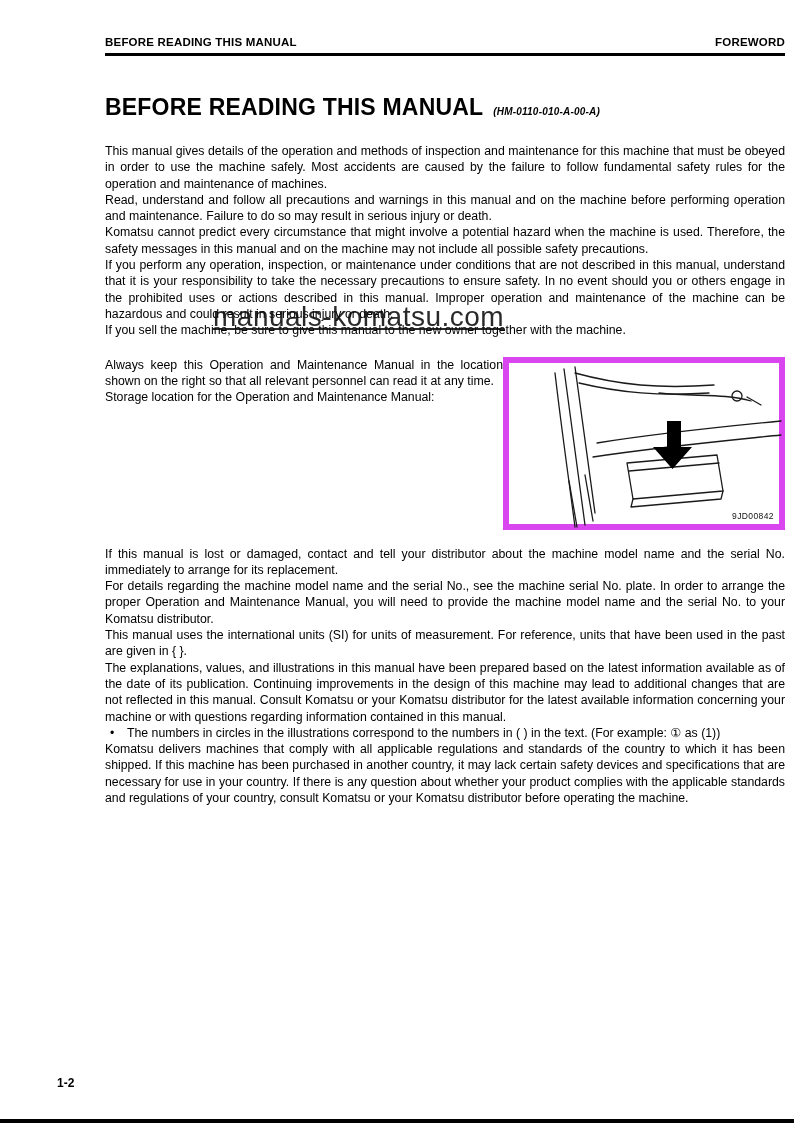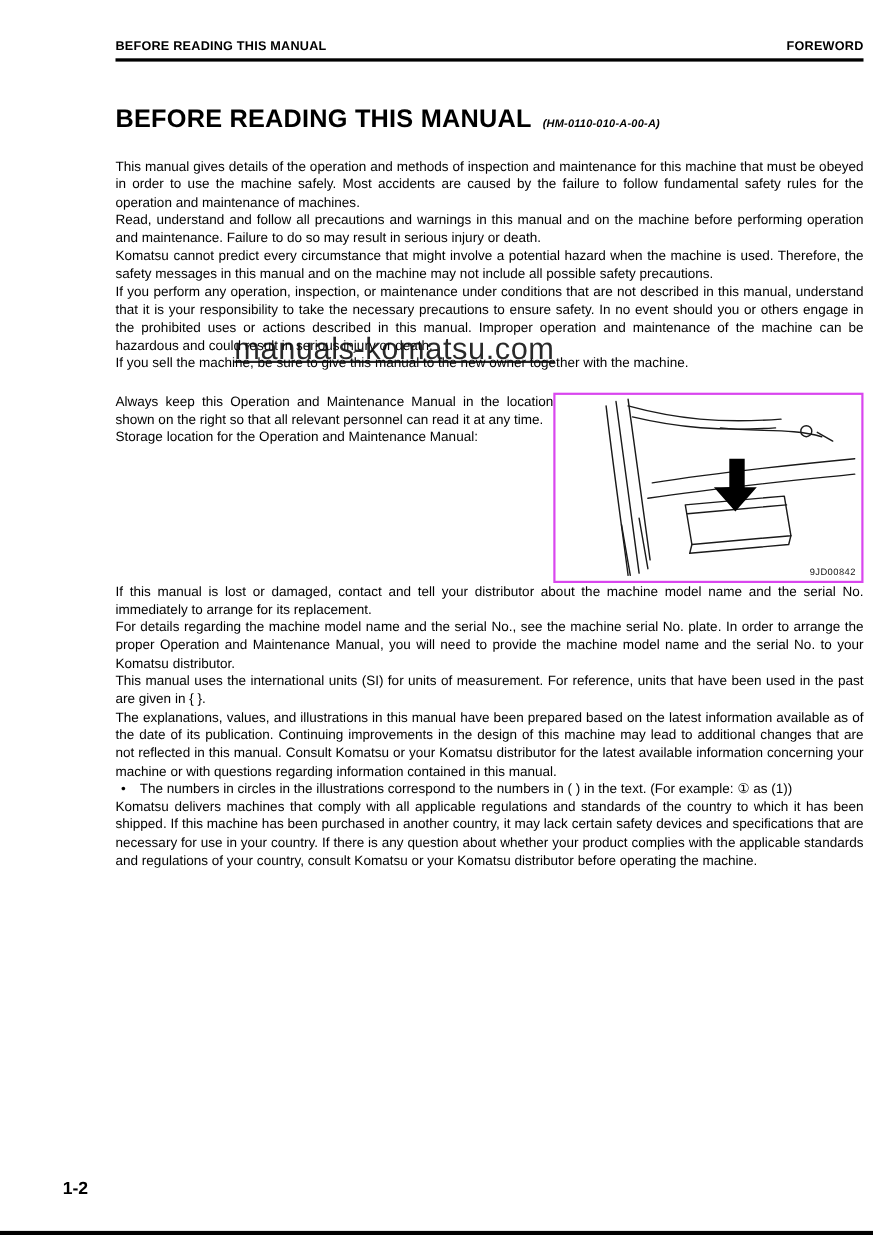--- a/index.html
+++ b/index.html
@@ -30,47 +30,47 @@
 
   p { margin:0; padding:0; }
   .par {
     font-size:12.3px; line-height:16.3px; text-align:justify;
   }
   .intro { margin-top:22px; }
 
   .figure-row { display:flex; gap:0; margin-top:18px; }
   .side-text { flex:1; min-width:0; }
   .figure-box {
-    width:282px; height:173px; border:2px solid #d946ef;
+    width:282px; height:173px; border:6px solid #d946ef;
     position:relative; flex:0 0 auto; background:#fff; box-sizing:border-box;
   }
   .figure-box svg { display:block; }
   .figure-code {
     position:absolute; right:5px; bottom:3px;
     font-size:8.5px; letter-spacing:0.4px; color:#111;
   }
 
-  .body-block { }
+  .body-block { margin-top:16px; }
 
   .bullet-row { display:flex; align-items:flex-start; }
   .bullet-marker {
     flex:0 0 auto; width:22px; padding-left:5px; box-sizing:border-box;
     font-size:12.3px; line-height:16.3px;
   }
   .bullet-text { flex:1; }
 
   .watermark {
     position:absolute; left:213px; top:301px;
     font-size:28px; color:#0c0c0c; opacity:0.88;
     letter-spacing:0.5px; white-space:nowrap; pointer-events:none;text-decoration:underline;
   }
 
   .footer {
     position:absolute; left:57px; bottom:33px;
-    font-size:16px; font-weight:bold;
+    font-size:12px; font-weight:bold;
   }
   .bottom-bar {
     position:absolute; left:0; right:0; bottom:0; height:4px; background:#000;
   }
 </style>
 </head>
 <body>
 
 <div class="page">
   <div class="content">

